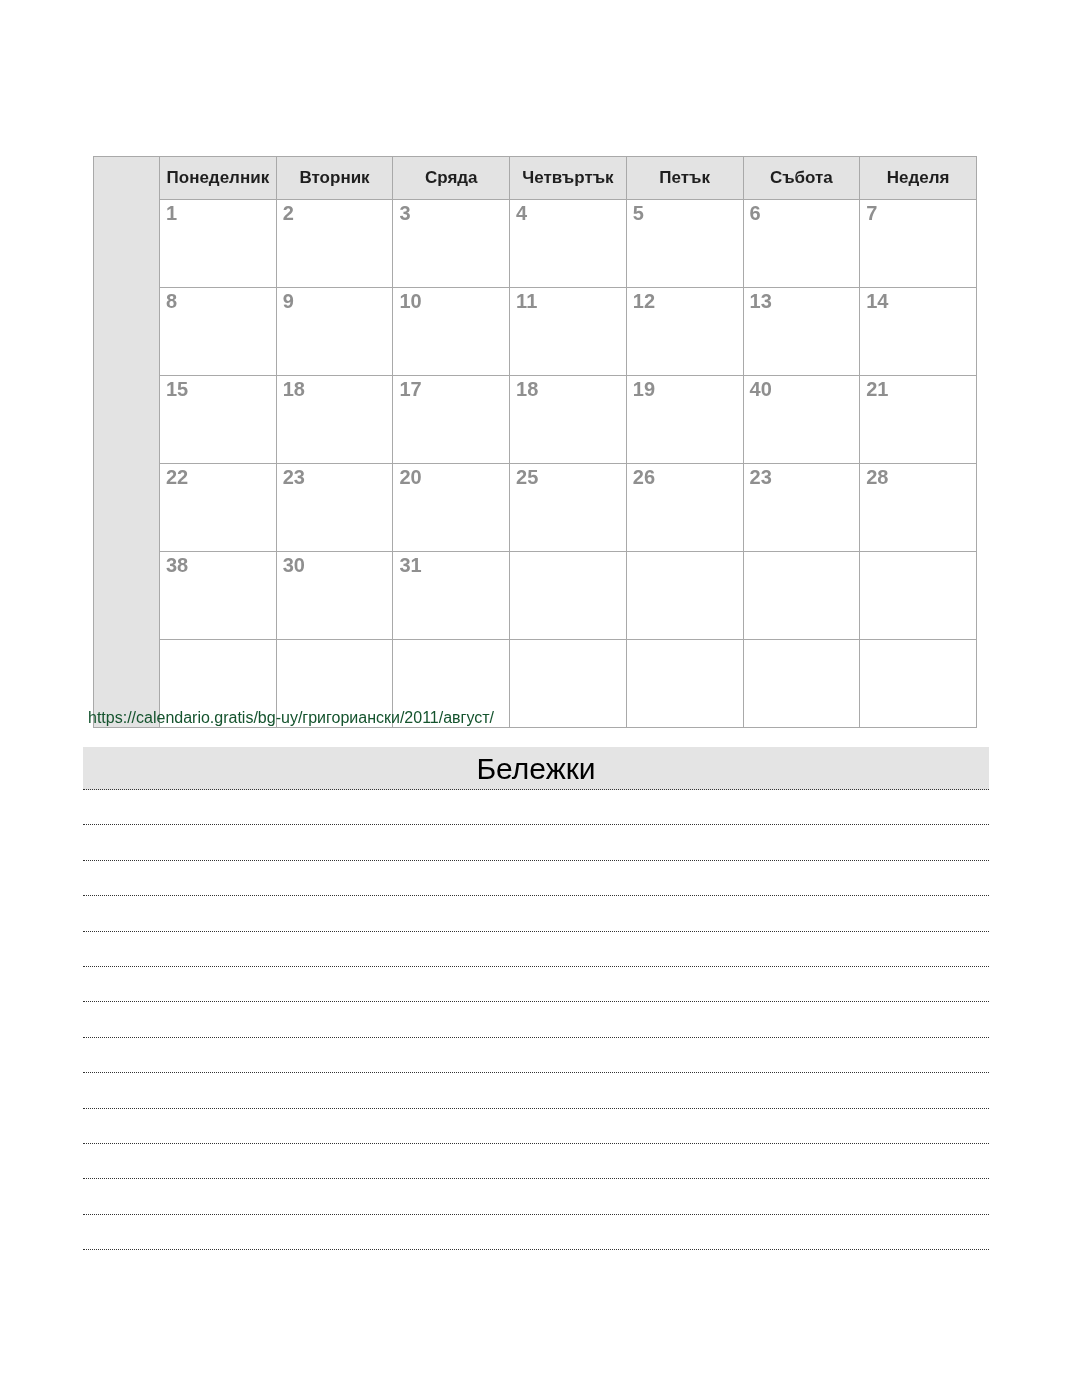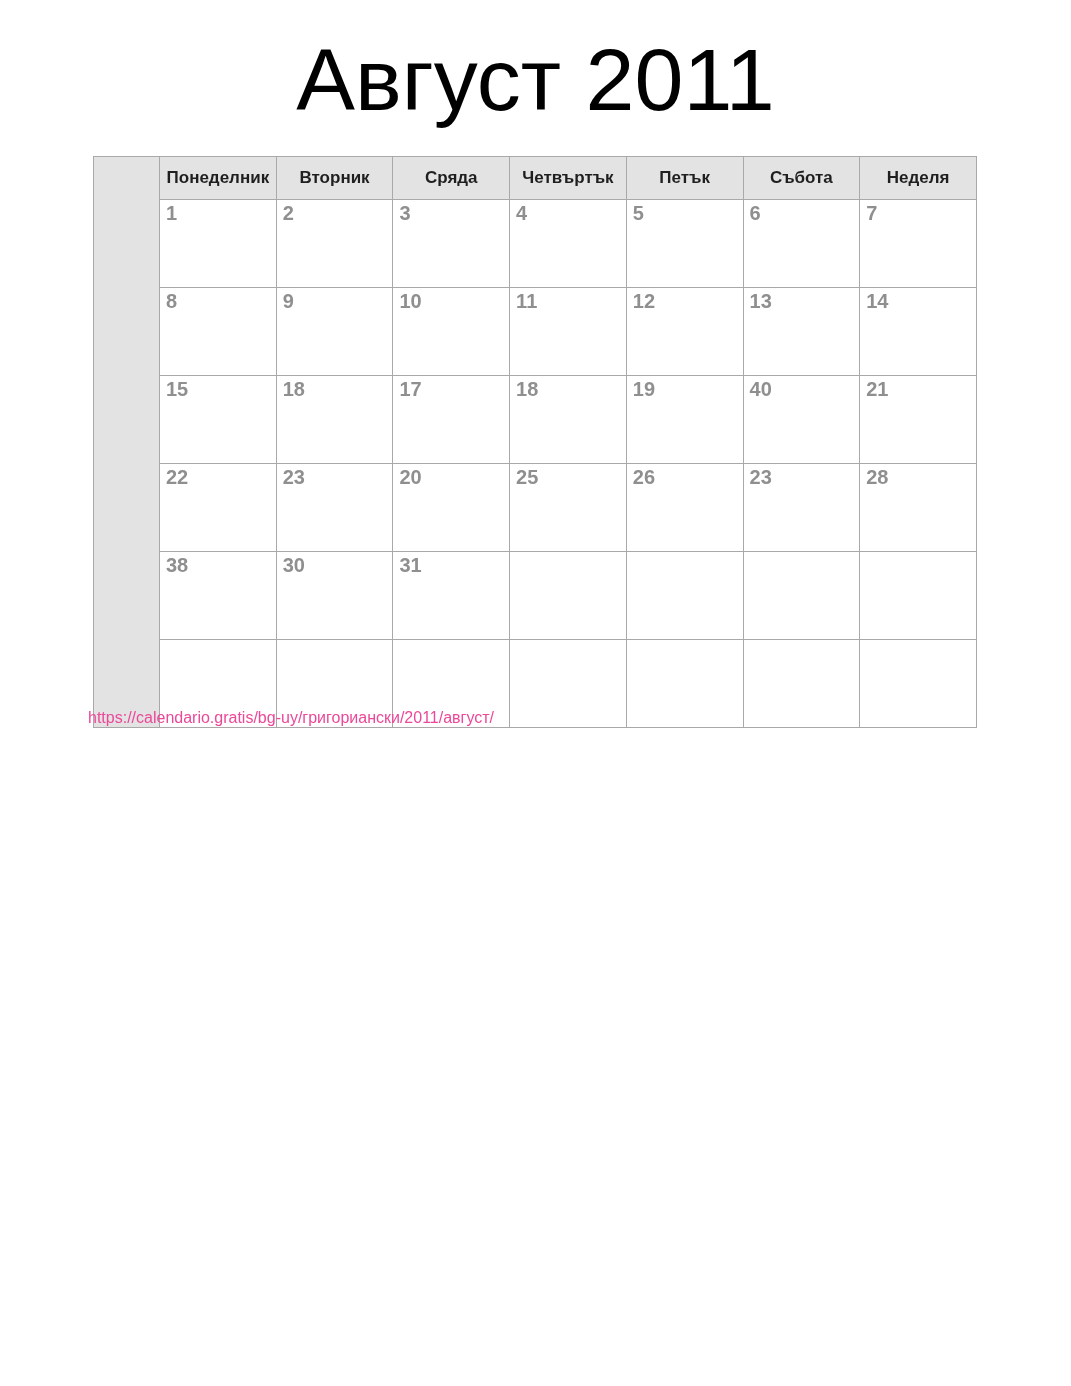--- a/index.html
+++ b/index.html
@@ -60,21 +60,21 @@
     text-align: left;
     padding: 2px 0 0 6px;
     font-size: 20px;
     color: var(--date-number, #8f8f8f);
   }
   .source-url {
     position: absolute;
     left: 88px;
     top: 709px;
     font-size: 16px;
-    color: #ec4899;
+    color: #14532d;
     white-space: nowrap;
   }
   .notes {
     position: absolute;
     left: 83px;
     top: 747px;
     width: 906px;
   }
   .notes-header {
     height: 42px;
@@ -90,21 +90,20 @@
   .note-line {
     height: 34.4px;
     border-bottom: 1px dotted var(--dotted-line, #333333);
   }
 </style>
 </head>
 <body>
 
 <div class="page">
 
-  <h1 class="title">Август 2011</h1>
 
   <table class="calendar">
     <tbody>
       <tr>
         <td class="gutter" rowspan="7"></td>
       <th class="day-header">Понеделник</th>
           <th class="day-header">Вторник</th>
           <th class="day-header">Сряда</th>
           <th class="day-header">Четвъртък</th>
           <th class="day-header">Петък</th>
@@ -163,14 +162,34 @@
           <td class="day-cell"></td>
           <td class="day-cell"></td>
           <td class="day-cell"></td>
           <td class="day-cell"></td>
         </tr>
       </tbody>
   </table>
 
   <div class="source-url">https://calendario.gratis/bg-uy/григориански/2011/август/</div>
 
+  <div class="notes">
+    <div class="notes-header">
+      <span>Бележки</span>
+    </div>
+    <div>
+        <div class="note-line"></div>
+        <div class="note-line"></div>
+        <div class="note-line"></div>
+        <div class="note-line"></div>
+        <div class="note-line"></div>
+        <div class="note-line"></div>
+        <div class="note-line"></div>
+        <div class="note-line"></div>
+        <div class="note-line"></div>
+        <div class="note-line"></div>
+        <div class="note-line"></div>
+        <div class="note-line"></div>
+        <div class="note-line"></div>
+      </div>
+  </div>
 
 </div>
 
 </body></html>

